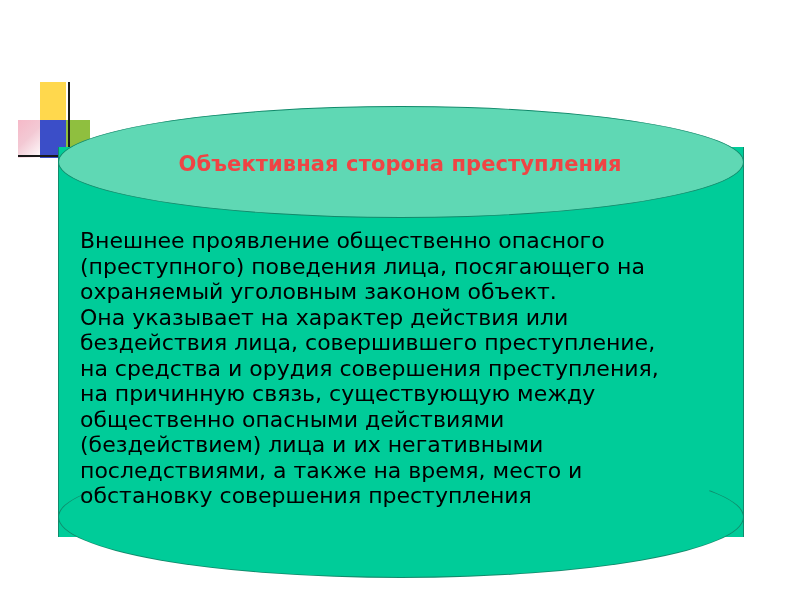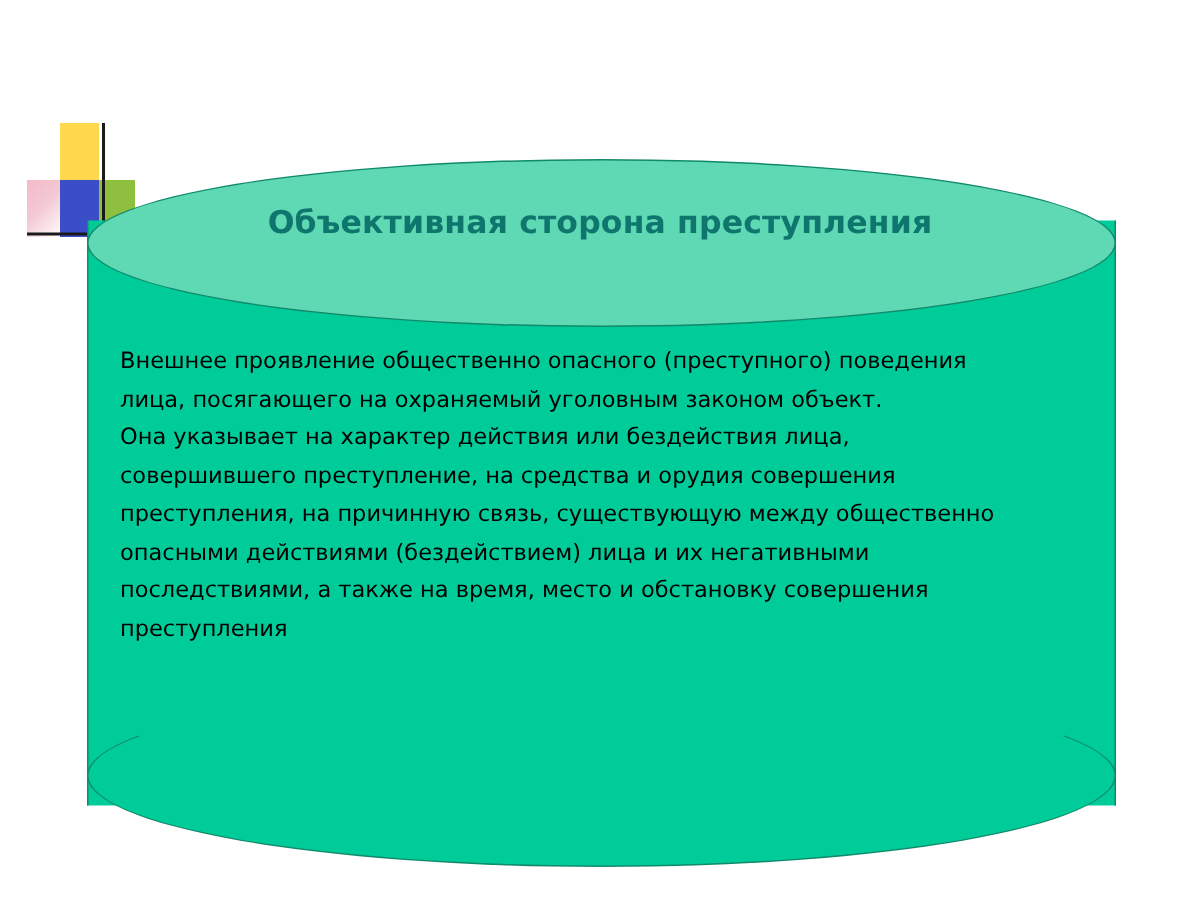--- a/index.html
+++ b/index.html
@@ -111,36 +111,36 @@
     background: #5fd8b4;
     border: 1px solid #118a6b;
     border-radius: 50% / 50%;
     box-sizing: border-box;
   }
 
   
   .title {
     position: absolute;
     left: 0;
-    top: 136px;
+    top: 152px;
     width: 800px;
     text-align: center;
     font-family: "DejaVu Sans", sans-serif;
     font-size: 21px;
     font-weight: bold;
-    color: #0f766e;
+    color: #ef4444;
     letter-spacing: 0.1px;
   }
   .bodytext {
     position: absolute;
     left: 80px;
     top: 228px;
     width: 600px;
     font-family: "DejaVu Sans", sans-serif;
-    font-size: 15px;
+    font-size: 22px;
     line-height: 25.5px;
     color: #000000;
     white-space: pre-line;
   }
 </style>
 </head>
 <body>
 
 <div class="deco">
   <div class="sq sq-yellow"></div>

